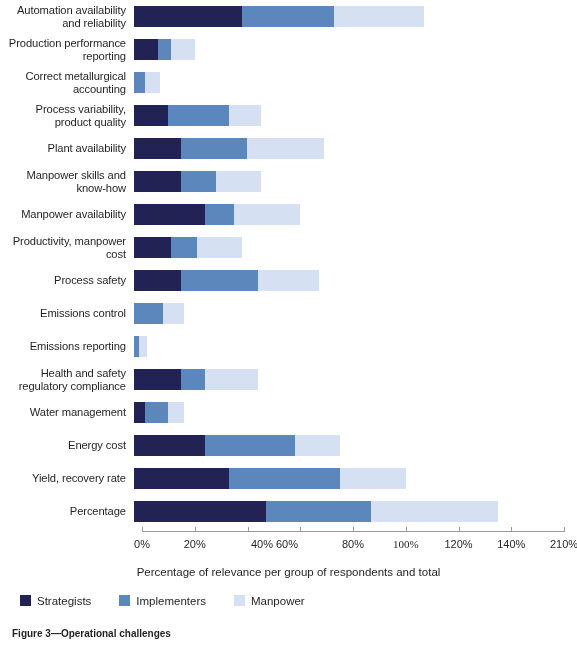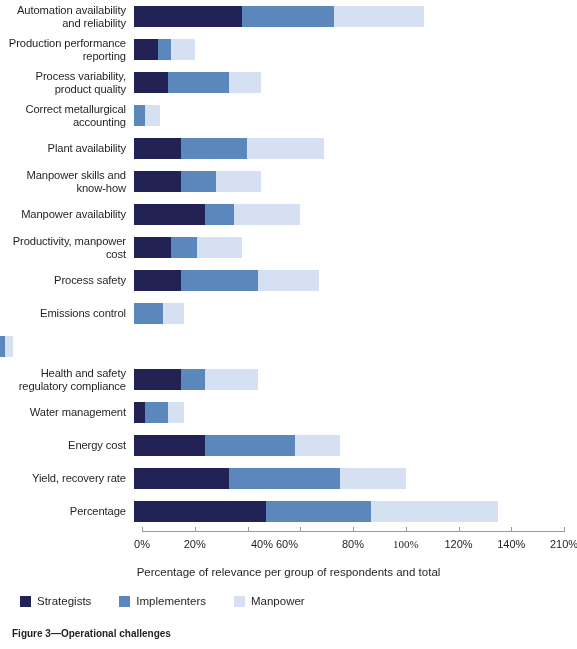--- a/index.html
+++ b/index.html
@@ -87,21 +87,21 @@
   
   .legend{
     position:absolute;
     top:595px;
     left:20px;
     display:flex;
     align-items:center;
     gap:28px;
     font-size:11.5px;
   }
-  .legend-item{display:flex;align-items:center;gap:6px;}
+  .legend-item{display:flex;gap:6px;}
   .swatch{width:11px;height:11px;display:inline-block;}
 
   
   .caption{
     position:absolute;
     left:12px;
     top:628px;
     font-size:10px;
     font-weight:bold;
     color:#231f20;
@@ -128,39 +128,39 @@
           <div class="row-label">Production performance reporting</div>
           <div class="bar-area">
             <div class="bar">
               <div class="seg" style="width: 23.7375px; background: rgb(35, 34, 85);"></div>
               <div class="seg" style="width: 13.1875px; background: rgb(91, 135, 189);"></div>
               <div class="seg" style="width: 23.7375px; background: rgb(213, 225, 242);"></div>
             </div>
           </div>
         </div>
         <div class="row">
+          <div class="row-label">Correct metallurgical accounting</div>
+          <div class="bar-area">
+            <div class="bar">
+              <div class="seg" style="width: 10.55px; background: rgb(91, 135, 189);"></div>
+              <div class="seg" style="width: 15.825px; background: rgb(213, 225, 242);"></div>
+            </div>
+          </div>
+        </div>
+        <div class="row">
           <div class="row-label">Process variability, product quality</div>
           <div class="bar-area">
             <div class="bar">
               <div class="seg" style="width: 34.2875px; background: rgb(35, 34, 85);"></div>
               <div class="seg" style="width: 60.6625px; background: rgb(91, 135, 189);"></div>
               <div class="seg" style="width: 31.65px; background: rgb(213, 225, 242);"></div>
             </div>
           </div>
         </div>
         <div class="row">
-          <div class="row-label">Correct metallurgical accounting</div>
-          <div class="bar-area">
-            <div class="bar">
-              <div class="seg" style="width: 10.55px; background: rgb(91, 135, 189);"></div>
-              <div class="seg" style="width: 15.825px; background: rgb(213, 225, 242);"></div>
-            </div>
-          </div>
-        </div>
-        <div class="row">
           <div class="row-label">Plant availability</div>
           <div class="bar-area">
             <div class="bar">
               <div class="seg" style="width: 47.475px; background: rgb(35, 34, 85);"></div>
               <div class="seg" style="width: 65.9375px; background: rgb(91, 135, 189);"></div>
               <div class="seg" style="width: 76.4875px; background: rgb(213, 225, 242);"></div>
             </div>
           </div>
         </div>
         <div class="row">
@@ -206,20 +206,21 @@
         <div class="row">
           <div class="row-label">Emissions control</div>
           <div class="bar-area">
             <div class="bar">
               <div class="seg" style="width: 29.0125px; background: rgb(91, 135, 189);"></div>
               <div class="seg" style="width: 21.1px; background: rgb(213, 225, 242);"></div>
             </div>
           </div>
         </div>
         <div class="row">
+          <div class="row-label">Emissions reporting</div>
           <div class="bar-area">
             <div class="bar">
               <div class="seg" style="width: 5.275px; background: rgb(91, 135, 189);"></div>
               <div class="seg" style="width: 7.9125px; background: rgb(213, 225, 242);"></div>
             </div>
           </div>
         </div>
         <div class="row">
           <div class="row-label">Health and safety regulatory compliance</div>
           <div class="bar-area">

